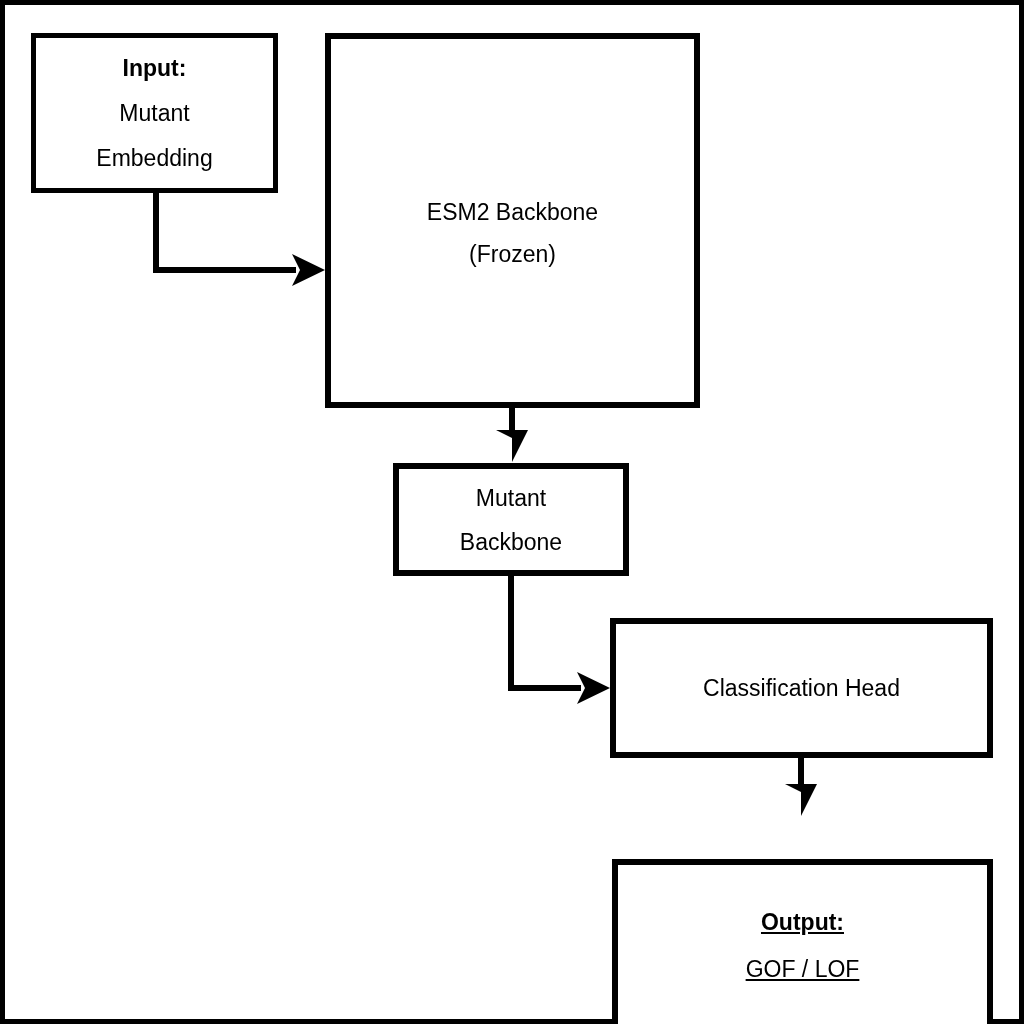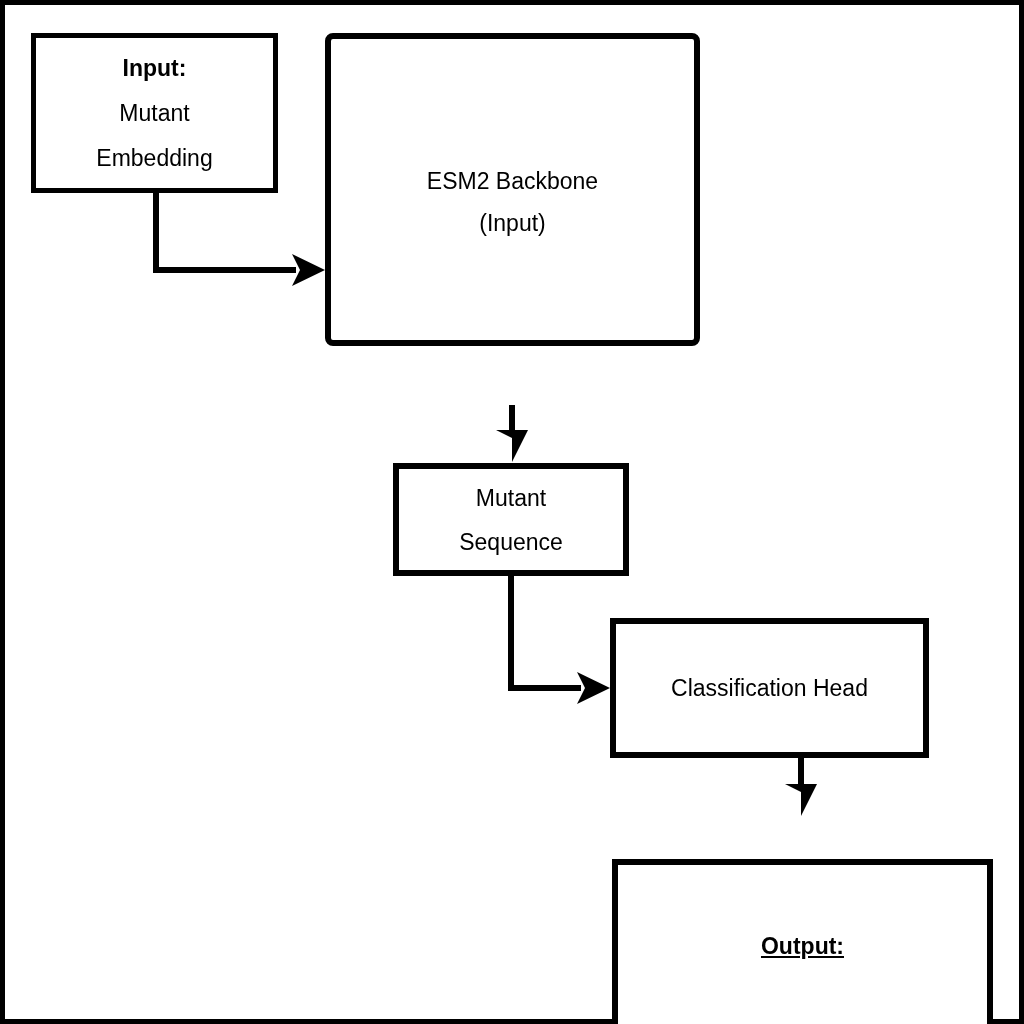--- a/index.html
+++ b/index.html
@@ -33,23 +33,23 @@
     justify-content: center;
     text-align: center;
     font-size: 23px;
     line-height: 44px;
     z-index: 2;
   }
   .node .line { display: block; white-space: nowrap; }
   .node .bold { font-weight: bold; }
 
   #node-input      { left: 31px;  top: 33px;  width: 247px; height: 160px; border-width: 5px; line-height: 45px; }
-  #node-backbone   { left: 325px; top: 33px;  width: 375px; height: 313px; padding-top: 24px; line-height: 42px; border-radius: 8px; }
+  #node-backbone   { left: 325px; top: 33px;  width: 375px; height: 375px; padding-top: 24px; line-height: 42px; }
   #node-embedding  { left: 393px; top: 463px; width: 236px; height: 113px; }
-  #node-head       { left: 610px; top: 618px; width: 319px; height: 140px; }
+  #node-head       { left: 610px; top: 618px; width: 383px; height: 140px; }
   #node-output     { left: 612px; top: 859px; width: 381px; height: 174px; line-height: 47px; text-decoration: underline; }
 
   svg.arrow-layer {
     position: absolute;
     left: 0; top: 0;
     width: 1024px;
     height: 1024px;
     z-index: 1;
   }
   svg.arrow-layer path {
@@ -91,27 +91,28 @@
 </svg>
 
 <div class="node" id="node-input">
   <span class="line bold">Input:</span>
   <span class="line">Mutant</span>
   <span class="line">Embedding</span>
 </div>
 
 <div class="node" id="node-backbone">
   <span class="line">ESM2 Backbone</span>
-  <span class="line">(Input)</span>
+  <span class="line">(Frozen)</span>
 </div>
 
 <div class="node" id="node-embedding">
   <span class="line">Mutant</span>
-  <span class="line">Sequence</span>
+  <span class="line">Backbone</span>
 </div>
 
 <div class="node" id="node-head">
   <span class="line">Classification Head</span>
 </div>
 
 <div class="node" id="node-output">
   <span class="line bold">Output:</span>
+  <span class="line">GOF / LOF</span>
 </div>
 
 </body></html>

